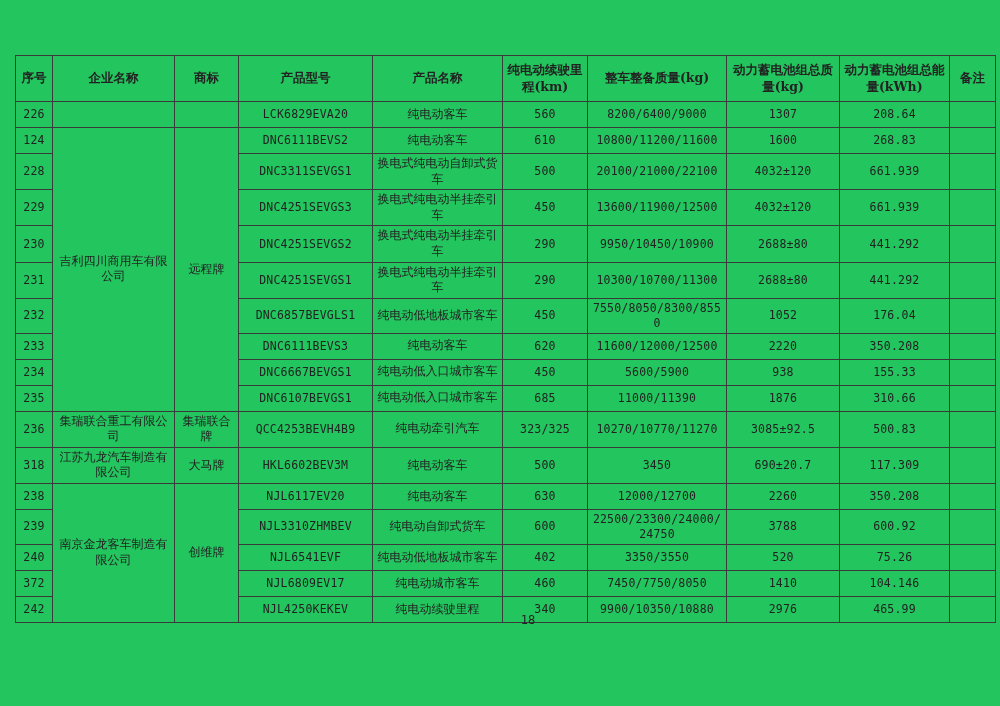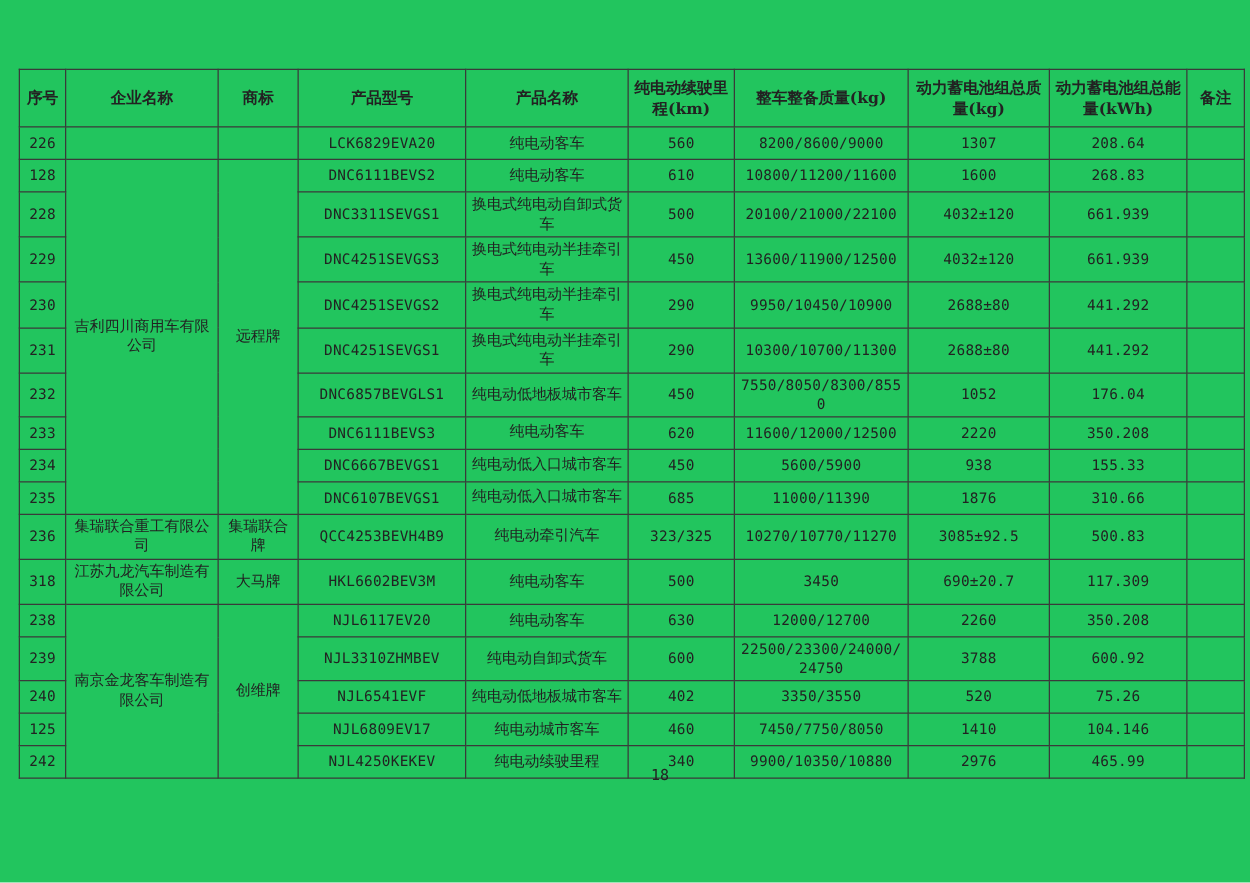--- a/index.html
+++ b/index.html
@@ -87,27 +87,27 @@
         </tr>
     </thead>
     <tbody id="table-body">
         <tr>
           <td class="mono">226</td>
           <td class="cjk"></td>
           <td class="cjk"></td>
           <td class="mono">LCK6829EVA20</td>
           <td class="cjk">纯电动客车</td>
           <td class="mono">560</td>
-          <td class="mono">8200/8600/9000</td>
+          <td class="mono">8200/6400/9000</td>
           <td class="mono">1307</td>
           <td class="mono">208.64</td>
           <td class="cjk"></td>
         </tr>
         <tr>
-          <td class="mono">128</td>
+          <td class="mono">124</td>
           <td rowspan="9" class="cjk">吉利四川商用车有限公司</td>
           <td rowspan="9" class="cjk">远程牌</td>
           <td class="mono">DNC6111BEVS2</td>
           <td class="cjk">纯电动客车</td>
           <td class="mono">610</td>
           <td class="mono">10800/11200/11600</td>
           <td class="mono">1600</td>
           <td class="mono">268.83</td>
           <td class="cjk"></td>
         </tr>
@@ -241,21 +241,21 @@
           <td class="mono">240</td>
           <td class="mono">NJL6541EVF</td>
           <td class="cjk">纯电动低地板城市客车</td>
           <td class="mono">402</td>
           <td class="mono">3350/3550</td>
           <td class="mono">520</td>
           <td class="mono">75.26</td>
           <td class="cjk"></td>
         </tr>
         <tr>
-          <td class="mono">125</td>
+          <td class="mono">372</td>
           <td class="mono">NJL6809EV17</td>
           <td class="cjk">纯电动城市客车</td>
           <td class="mono">460</td>
           <td class="mono">7450/7750/8050</td>
           <td class="mono">1410</td>
           <td class="mono">104.146</td>
           <td class="cjk"></td>
         </tr>
         <tr>
           <td class="mono">242</td>

